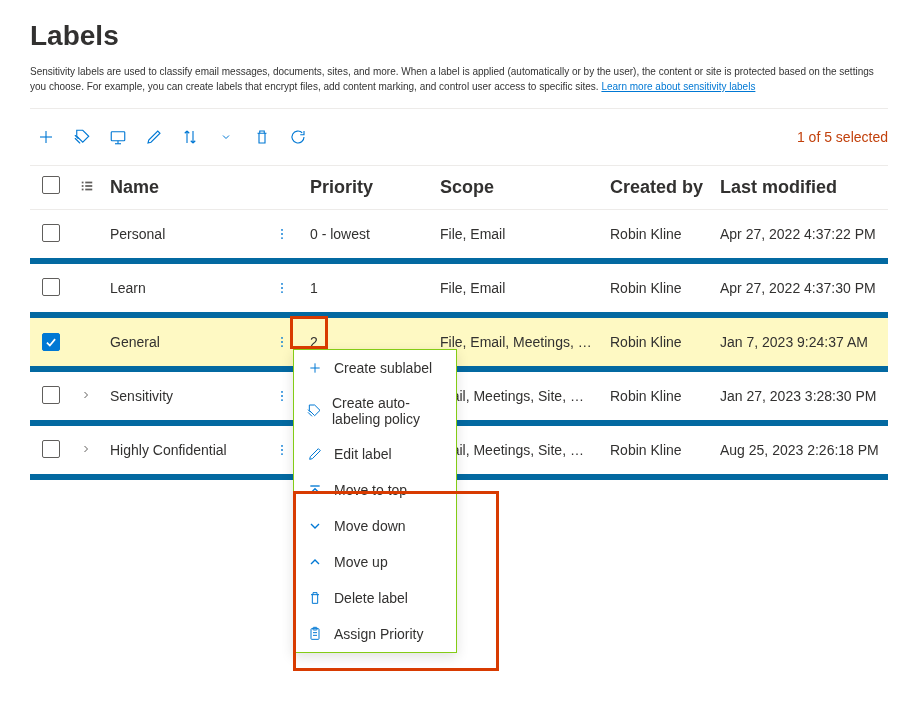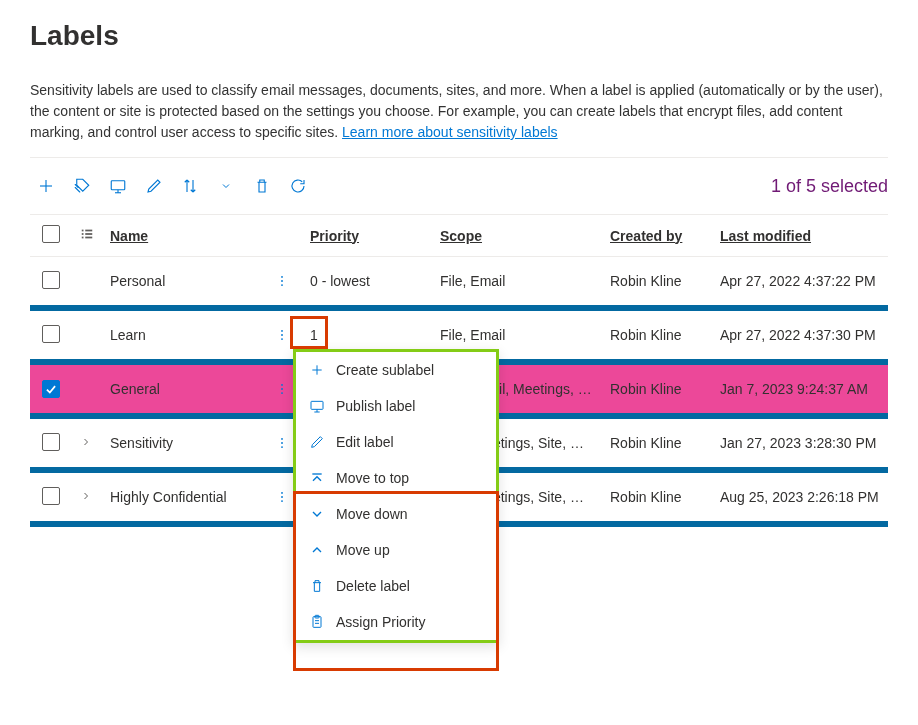--- a/index.html
+++ b/index.html
@@ -7,24 +7,24 @@
       font-family: "Segoe UI", -apple-system, sans-serif;
       font-size: 14px;
       color: #323130;
       background: #fff;
       width: 918px;
       padding: 20px 30px;
     }
     h1 {
       font-size: 28px;
       font-weight: 600;
-      margin-bottom: 28px;
+      margin-bottom: 12px;
     }
     .description {
-      font-size: 14px;
+      font-size: 10px;
       color: #333;
       line-height: 1.5;
       margin-bottom: 8px;
     }
     .description a {
       color: #0078d4;
       text-decoration: underline;
     }
     .divider {
       border-top: 1px solid #edebe9;
@@ -48,47 +48,46 @@
       justify-content: center;
       cursor: pointer;
       color: #0078d4;
       background: transparent;
       border: none;
     }
     .tool-btn svg { width: 18px; height: 18px; }
     .tool-btn.chev svg { width: 12px; height: 12px; }
     .selection-status {
       margin-left: auto;
-      font-size: 18px;
-      color: #701a75;
+      font-size: 14px;
+      color: #c2410c;
     }
     table {
       width: 100%;
       border-collapse: collapse;
       margin-top: 4px;
     }
     thead th {
       text-align: left;
       font-weight: 600;
-      font-size: 14px;
+      font-size: 18px;
       padding: 10px 8px;
       border-top: 1px solid #edebe9;
       border-bottom: 1px solid #edebe9;
-      text-decoration: underline;
     }
     tbody td {
       padding: 12px 8px;
       border-bottom: 6px solid #0369a1;
       font-size: 14px;
       white-space: nowrap;
       overflow: hidden;
       text-overflow: ellipsis;
     }
     tbody tr.selected td {
-      background: #ec4899;
+      background: #fef9c3;
     }
     .cb-col { width: 42px; text-align:center;}
     .list-icon-col { width: 30px; }
     .name-col { width: 160px; }
     .more-col { width: 30px; }
     .priority-col { width: 130px; }
     .scope-col { width: 170px; max-width:170px; }
     .createdby-col { width: 110px; }
     .checkbox {
       width: 18px; height: 18px;
@@ -119,23 +118,23 @@
     .more-btn {
       width:24px; height:24px;
       display:inline-flex; align-items:center; justify-content:center;
       cursor:pointer; color:#0078d4;
     }
     .more-btn svg { width:14px; height:14px; }
     .context-menu {
       position: absolute;
       left: 293px;
       top: 349px;
-      width: 206px;
+      width: 164px;
       background:#fff;
-      border:3px solid #84cc16;
+      border:1px solid #84cc16;
       box-shadow: 0 4px 12px rgba(0,0,0,0.12);
       z-index: 10;
     }
     .menu-item {
       display:flex; align-items:center; gap:10px;
       padding: 9px 12px;
       font-size:14px;
       cursor:pointer;
       color:#323130;
     }
@@ -346,26 +345,26 @@
         <svg viewBox="0 0 24 24" stroke="currentColor" fill="none" stroke-width="1.5">
           <line x1="12" y1="5" x2="12" y2="19"></line>
           <line x1="5" y1="12" x2="19" y2="12"></line>
         </svg>
       </span>
     <span>Create sublabel</span>
   </div>
   <div class="menu-item">
     <span class="mi-icon">
         <svg viewBox="0 0 24 24" stroke="currentColor" fill="none" stroke-width="1.5">
-          <rect x="3" y="5" width="18" height="12" rx="1"></rect>
-          <line x1="8" y1="21" x2="16" y2="21"></line>
-          <line x1="12" y1="17" x2="12" y2="21"></line>
-        </svg>
-      </span>
-    <span>Publish label</span>
+          <path d="M5 3 L13 3 L21 11 L13 19 L5 11 Z"></path>
+          <path d="M3 10 L7 14"></path>
+          <path d="M3 14 L9 20"></path>
+        </svg>
+      </span>
+    <span>Create auto-labeling policy</span>
   </div>
   <div class="menu-item">
     <span class="mi-icon">
         <svg viewBox="0 0 24 24" stroke="currentColor" fill="none" stroke-width="1.5">
           <path d="M4 20 L8 19 L20 7 L17 4 L5 16 Z"></path>
         </svg>
       </span>
     <span>Edit label</span>
   </div>
   <div class="menu-item">

